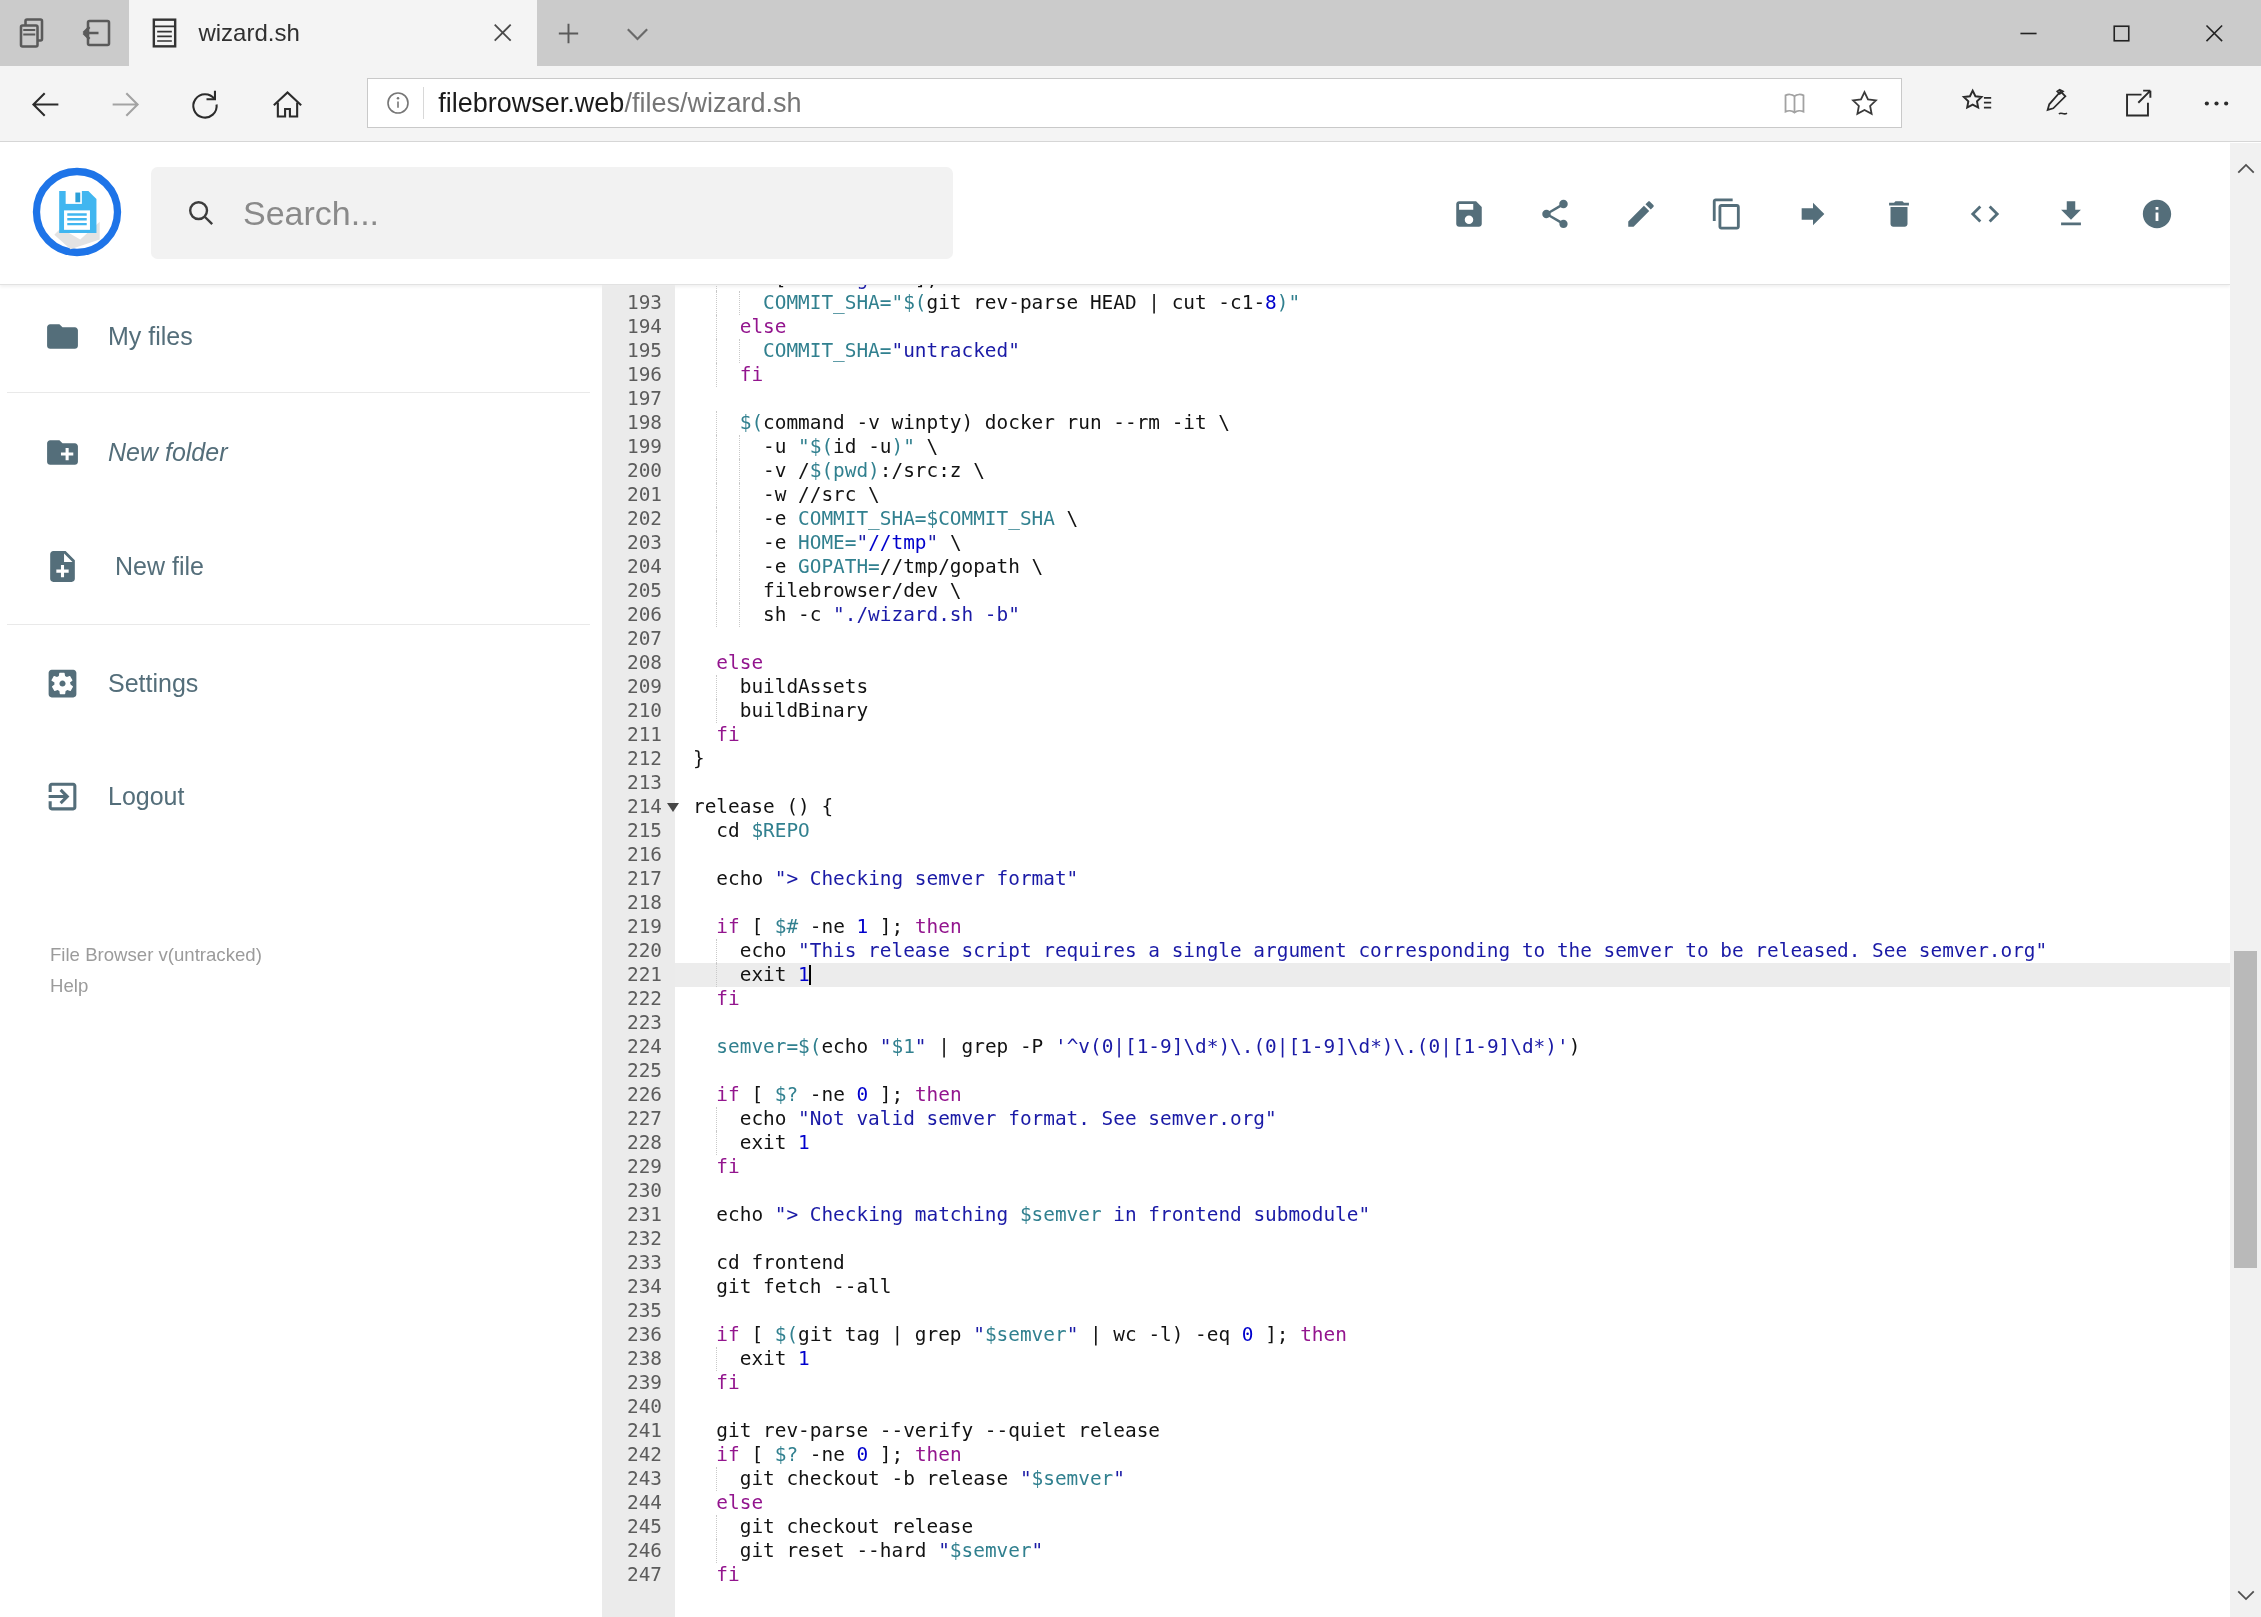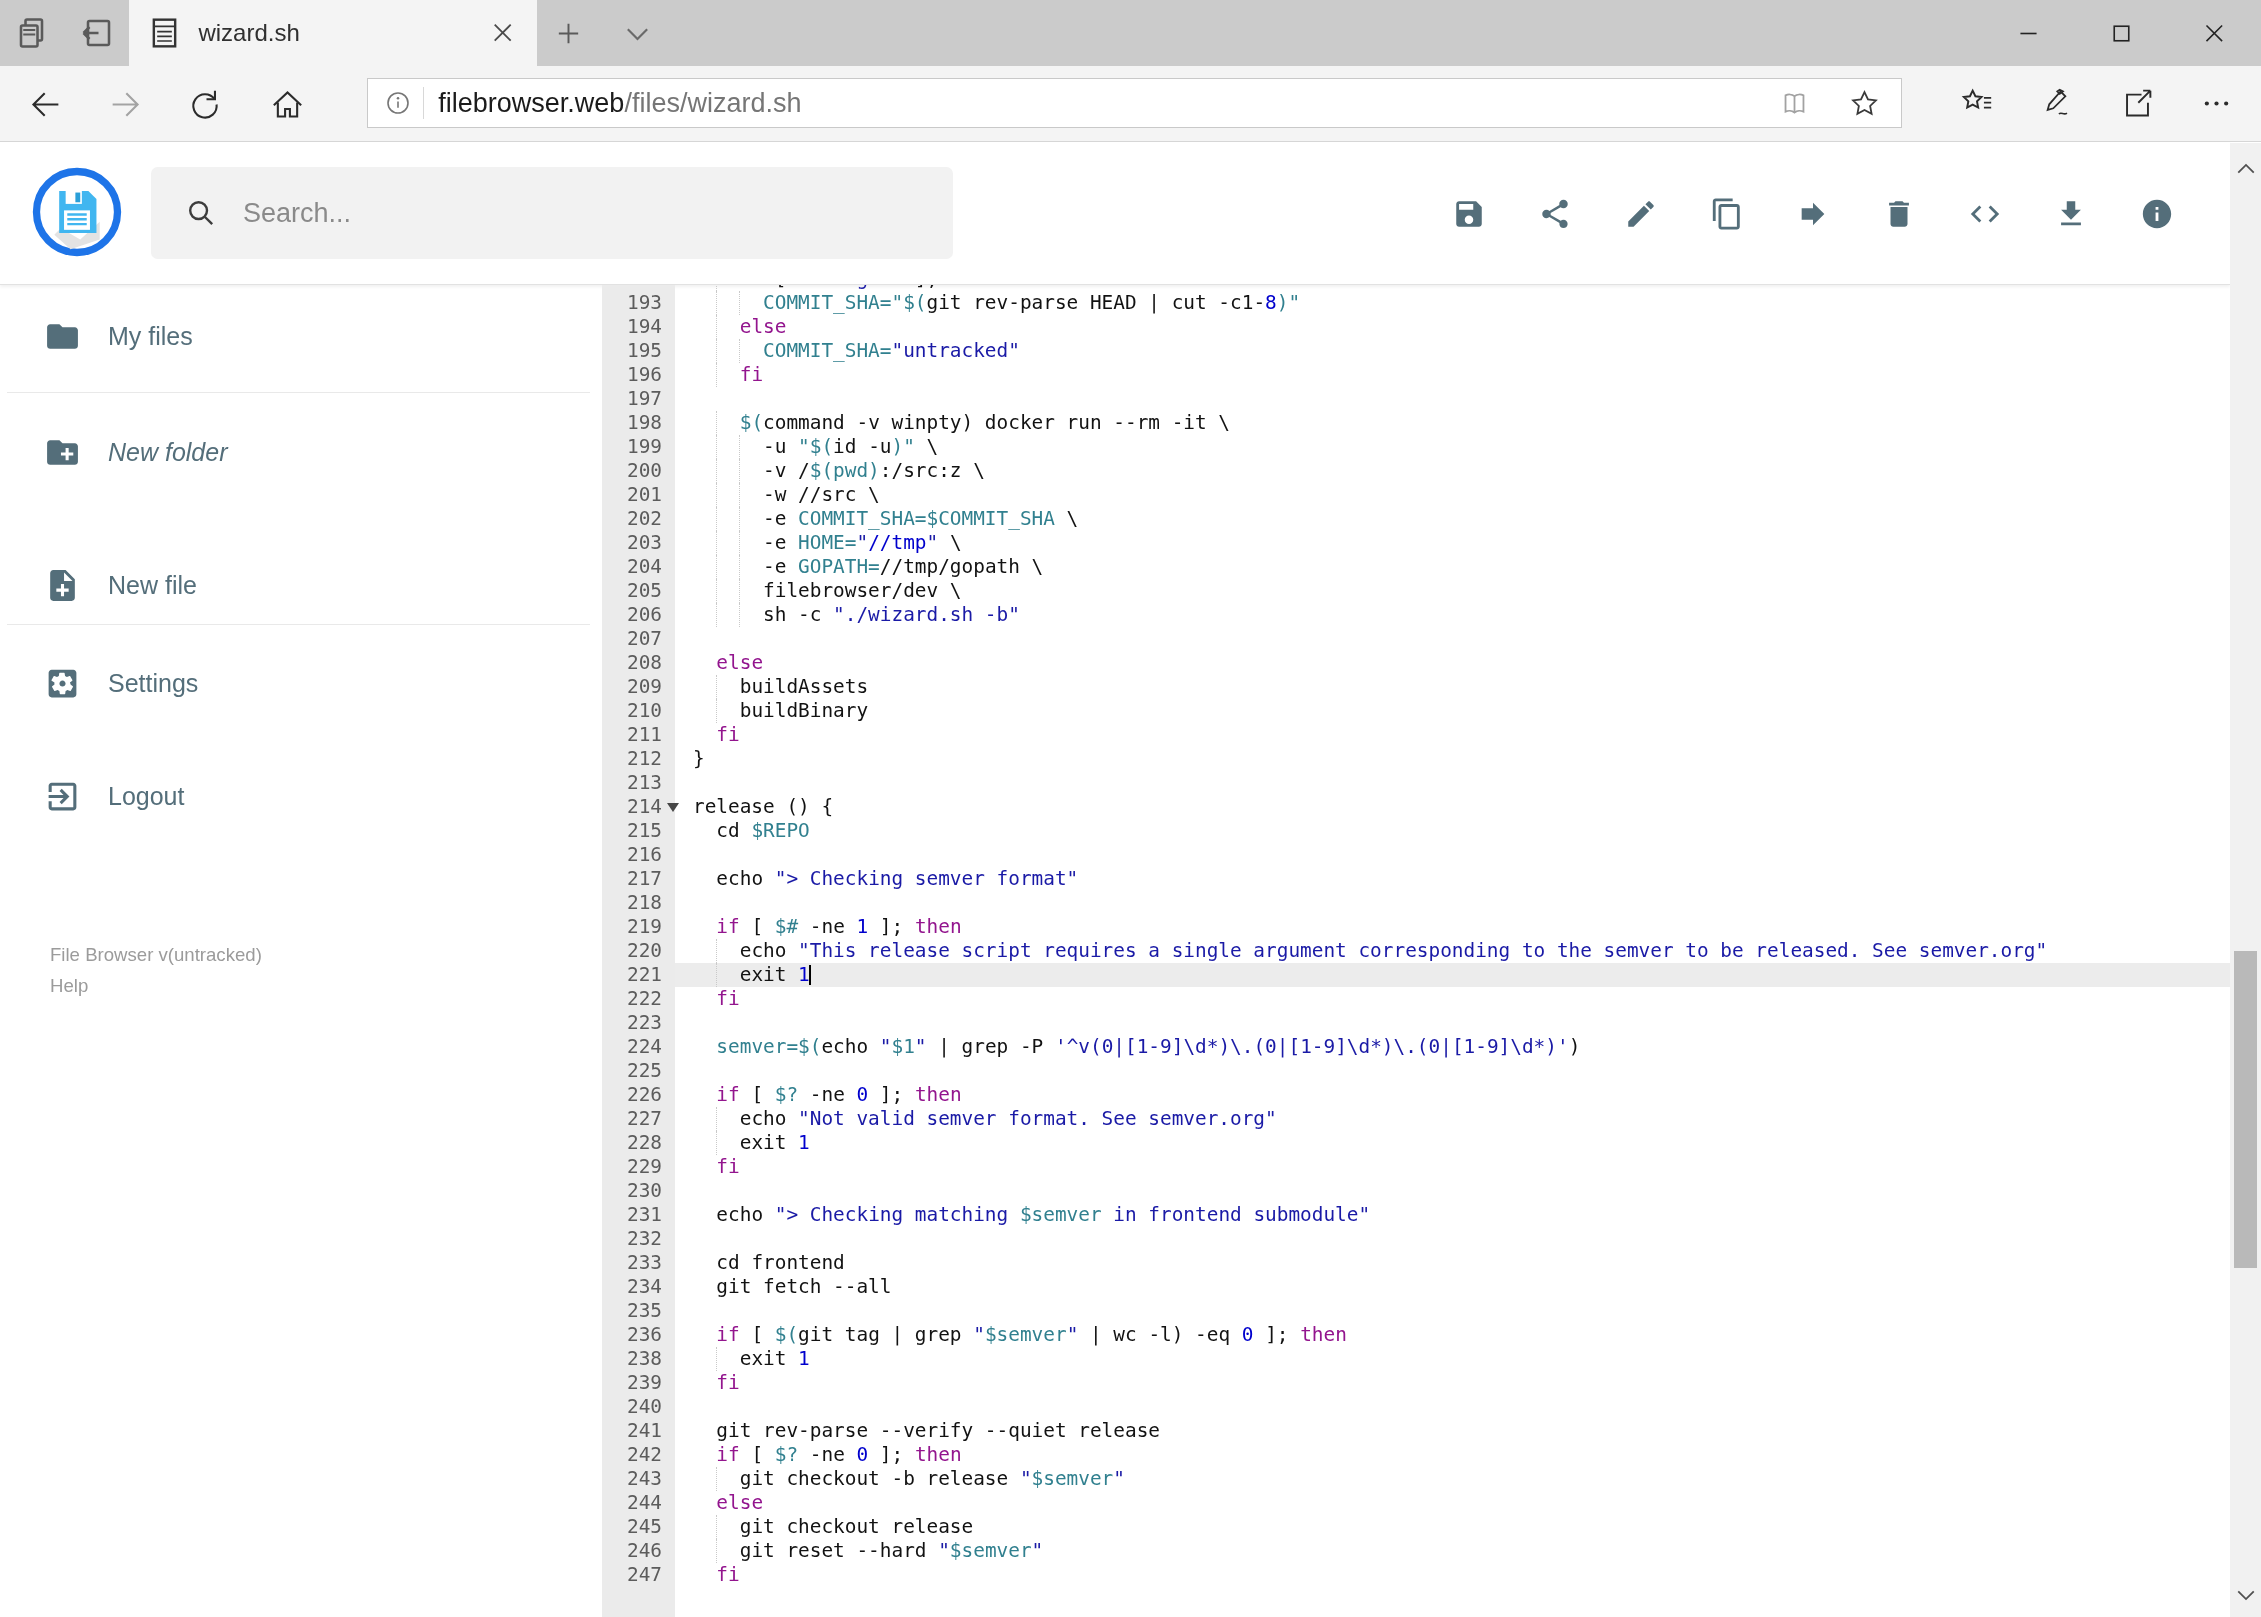--- a/index.html
+++ b/index.html
@@ -31,21 +31,21 @@
   .addr-right{display:flex;align-items:center;gap:39px;margin-right:21px;flex:0 0 auto;}
   .addr-right .icn{width:31px;height:31px;}
   .reading-icon{color:#a2a2a2;}
   .fav-icon{color:#3a3a3a;}
   .tb-right-icon{position:absolute;top:19.4px;width:37px;height:37px;color:#2b2b2b;}
   
   .app-header{position:absolute;left:0;top:142px;width:2230px;height:143px;background:#fff;border-bottom:0.8px solid #e2e2e2;box-shadow:0 1.6px 3.2px rgba(0,0,0,.06);box-sizing:border-box;}
   .logo{position:absolute;left:30px;top:165px;width:94px;height:94px;}
   .searchbox{position:absolute;left:151px;top:167px;width:802px;height:92px;background:#f2f2f2;border-radius:6.5px;display:flex;align-items:center;}
   .searchbox .mag{width:32px;height:32px;color:#3c3c3c;margin-left:34px;flex:0 0 auto;}
-  .searchbox input{flex:1;border:none;outline:none;background:transparent;font-size:27px;color:#444;margin-left:24px;font-family:"Liberation Sans",sans-serif;}
+  .searchbox input{flex:1;border:none;outline:none;background:transparent;font-size:34px;color:#444;margin-left:24px;font-family:"Liberation Sans",sans-serif;}
   .searchbox input::placeholder{color:#8a8a8a;}
   .header-actions{position:absolute;left:1452px;top:142px;height:143px;display:flex;align-items:center;gap:52px;}
   .header-actions .act{width:34px;height:34px;color:var(--slate);cursor:pointer;}
   
   .side-item{position:absolute;left:0;width:601px;display:flex;align-items:center;padding-left:44px;box-sizing:border-box;cursor:pointer;}
   .side-item .sicn{width:37px;height:37px;color:var(--slate);flex:0 0 auto;}
   .side-item .slabel{font-size:25px;color:var(--slate);margin-left:27px;}
   .side-divider{position:absolute;left:6.5px;width:583px;height:0.8px;background:#e9e9e9;}
   .side-footer{position:absolute;left:50px;top:939px;font-size:18.6px;color:#9b9b9b;line-height:31px;}
   
@@ -282,21 +282,21 @@
     </div>
     <div class="side-divider" style="top: 392px;"></div>
     <div class="side-item" style="top: 401px; height: 103px; font-style: italic;">
       <span class="sicn">
         <svg width="37" height="37" viewBox="0 0 24 24" fill="currentColor">
           <path d="M20 6h-8l-2-2H4c-1.1 0-1.99.9-1.99 2L2 18c0 1.1.9 2 2 2h16c1.1 0 2-.9 2-2V8c0-1.1-.9-2-2-2zm-1 8h-3v3h-2v-3h-3v-2h3V9h2v3h3v2z"></path>
         </svg>
       </span>
       <span class="slabel">New folder</span>
     </div>
-    <div class="side-item" style="top: 534px; height: 103px;">
+    <div class="side-item" style="top: 515px; height: 103px; gap: 7px;">
       <span class="sicn">
         <svg width="37" height="37" viewBox="0 0 24 24" fill="currentColor">
           <path d="M14 2H6c-1.1 0-1.99.9-1.99 2L4 20c0 1.1.89 2 1.99 2H18c1.1 0 2-.9 2-2V8l-6-6zm2 14h-3v3h-2v-3H8v-2h3v-3h2v3h3v2zm-3-7V3.5L18.5 9H13z"></path>
         </svg>
       </span>
       <span class="slabel">New file</span>
     </div>
     <div class="side-divider" style="top: 624px;"></div>
     <div class="side-item" style="top: 632px; height: 103px;">
       <span class="sicn">

